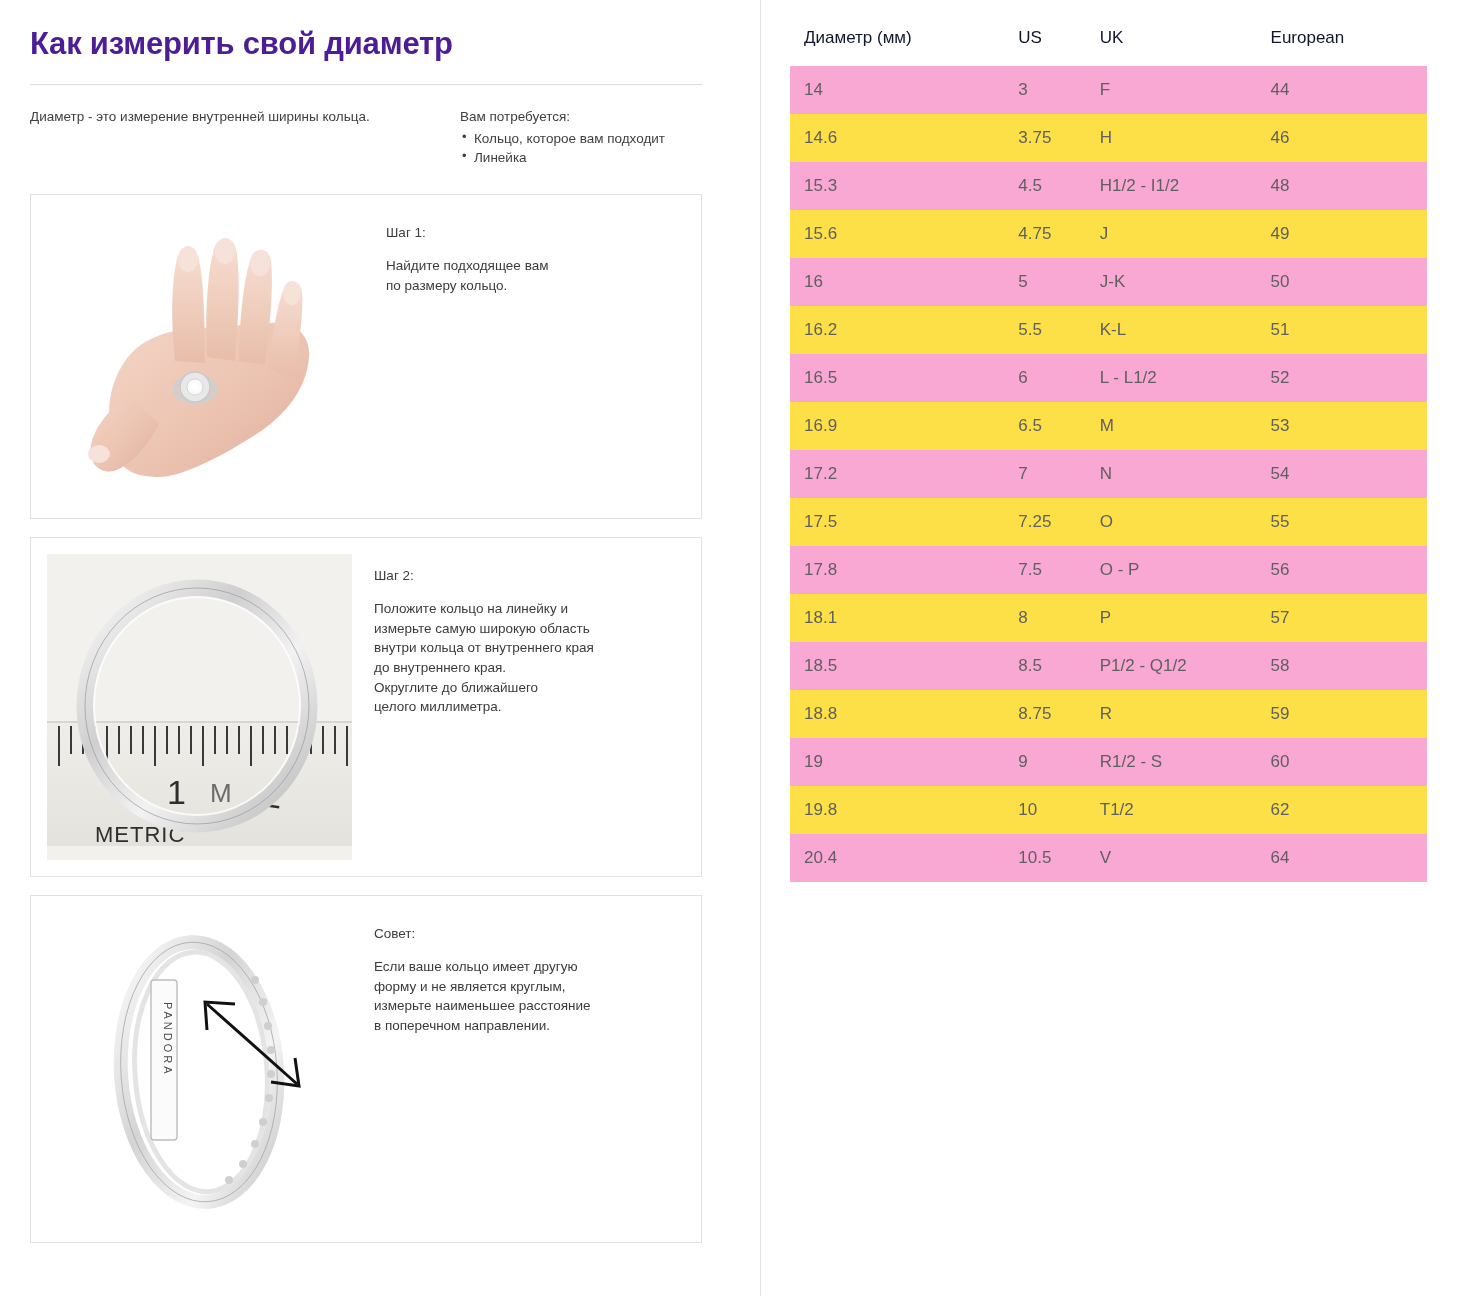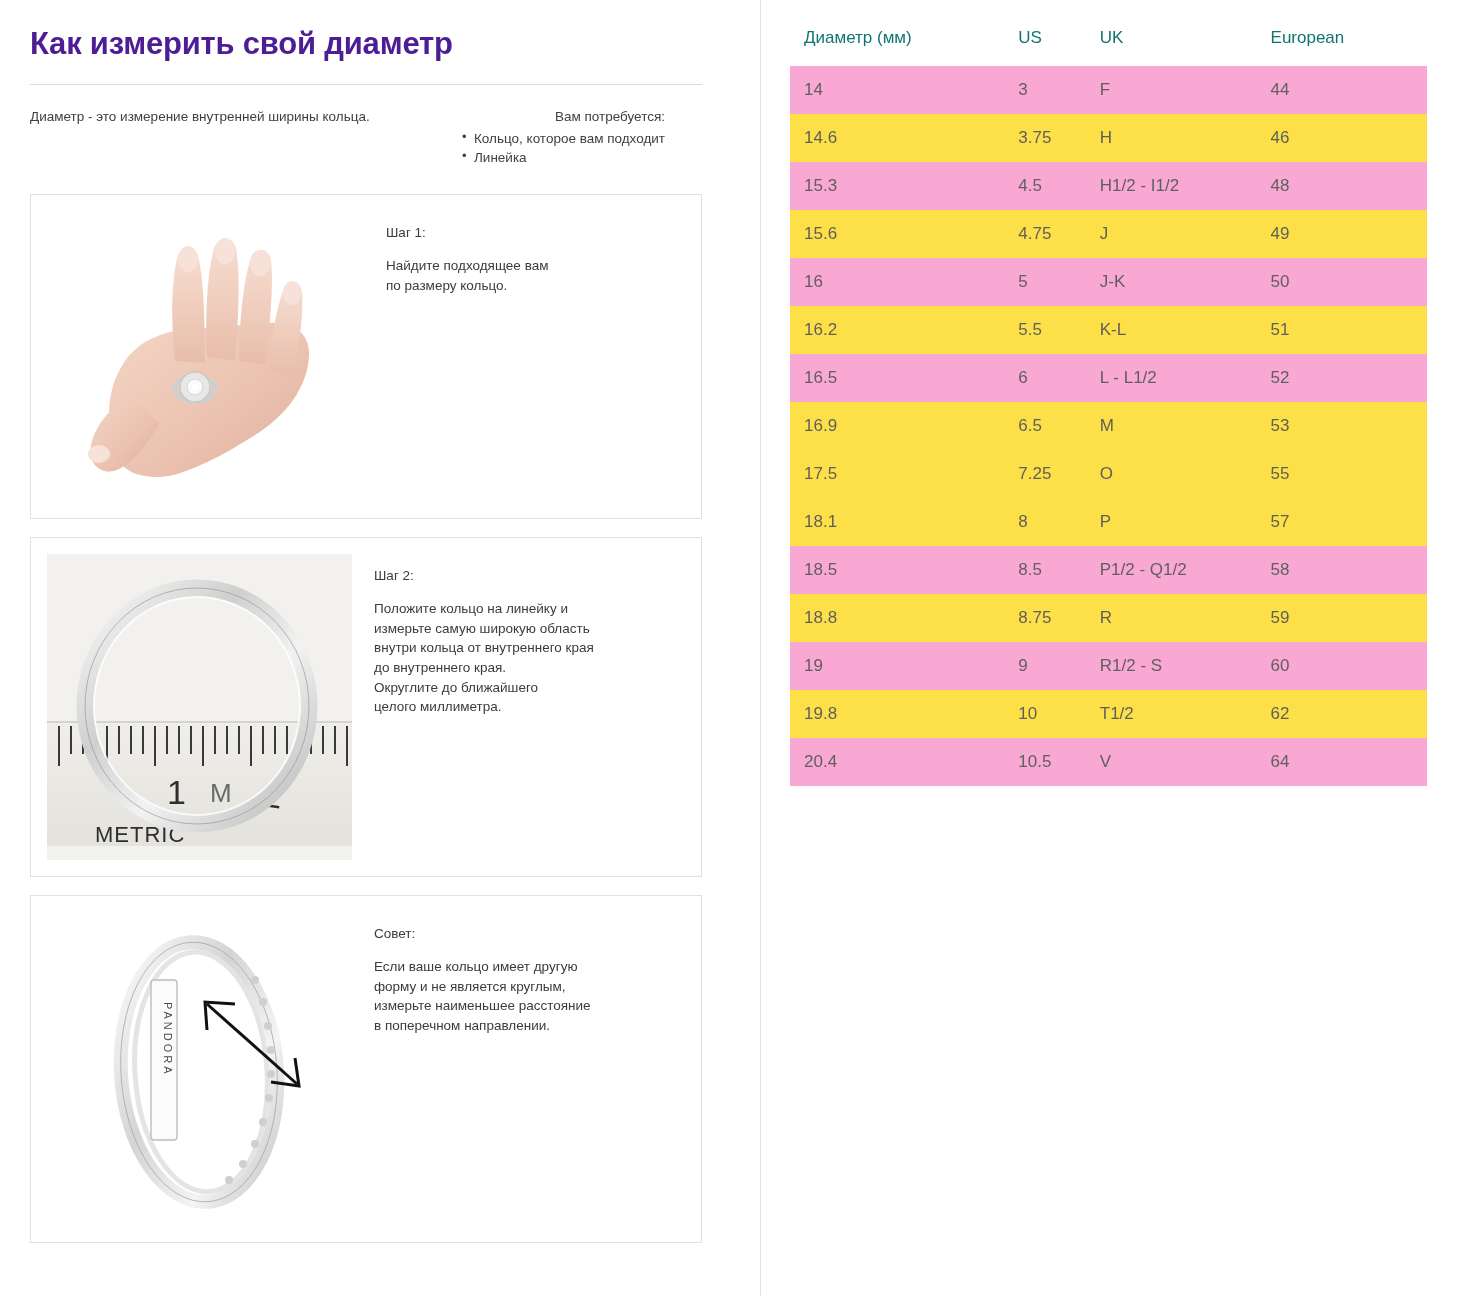--- a/index.html
+++ b/index.html
@@ -49,21 +49,21 @@
 
   .intro-row {
     display: flex;
     margin: 0 0 26px 2px;
     font-size: 13.5px;
     color: #404040;
     line-height: 1.45;
   }
   .intro-text { width: 430px; }
   .intro-needs { }
-  .needs-title { margin-bottom: 2px; text-align: right; }
+  .needs-title { margin-bottom: 2px; }
   .needs-list { margin: 0; padding: 0; list-style: none; }
   .needs-list li { position: relative; padding-left: 14px; }
   .needs-list li:before {
     content: "\2022";
     position: absolute;
     left: 2px;
     top: -1px;
     font-size: 13px;
   }
 
@@ -115,21 +115,21 @@
   table.size-table {
     border-collapse: collapse;
     width: 100%;
     font-size: 17px;
     color: #5a5a5a;
   }
   table.size-table th {
     text-align: left;
     font-weight: normal;
     font-size: 17px;
-    color: #0f766e;
+    color: #0f172a;
     padding: 14px 6px 18px 14px;
   }
   table.size-table td {
     padding: 14px 6px 14px 14px;
     color: #5f5f5f;
   }
   table.size-table tbody tr.odd { background: #f9a8d4; }
   table.size-table tbody tr.even { background: #fde047; }
   th.col-d, td.col-d { width: 230px; }
   th.col-us, td.col-us { width: 85px; }
@@ -389,26 +389,38 @@
             <td class="col-us">6</td>
             <td class="col-uk">L - L1/2</td>
             <td class="col-eu">52</td>
           </tr>
           <tr class="even">
             <td class="col-d">16.9</td>
             <td class="col-us">6.5</td>
             <td class="col-uk">M</td>
             <td class="col-eu">53</td>
           </tr>
+          <tr class="odd">
+            <td class="col-d">17.2</td>
+            <td class="col-us">7</td>
+            <td class="col-uk">N</td>
+            <td class="col-eu">54</td>
+          </tr>
           <tr class="even">
             <td class="col-d">17.5</td>
             <td class="col-us">7.25</td>
             <td class="col-uk">O</td>
             <td class="col-eu">55</td>
           </tr>
+          <tr class="odd">
+            <td class="col-d">17.8</td>
+            <td class="col-us">7.5</td>
+            <td class="col-uk">O - P</td>
+            <td class="col-eu">56</td>
+          </tr>
           <tr class="even">
             <td class="col-d">18.1</td>
             <td class="col-us">8</td>
             <td class="col-uk">P</td>
             <td class="col-eu">57</td>
           </tr>
           <tr class="odd">
             <td class="col-d">18.5</td>
             <td class="col-us">8.5</td>
             <td class="col-uk">P1/2 - Q1/2</td>

